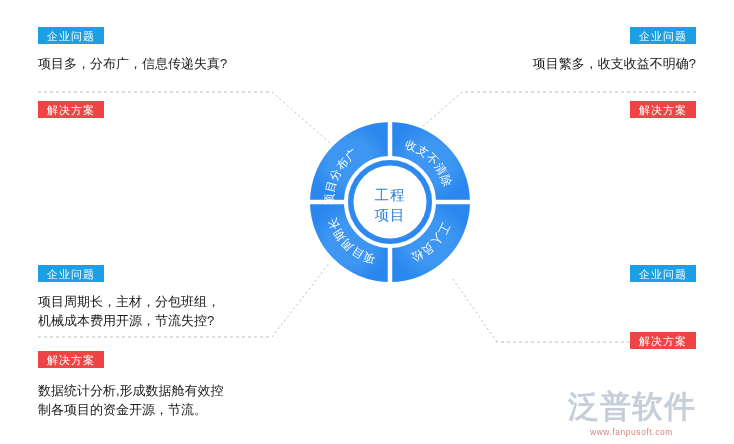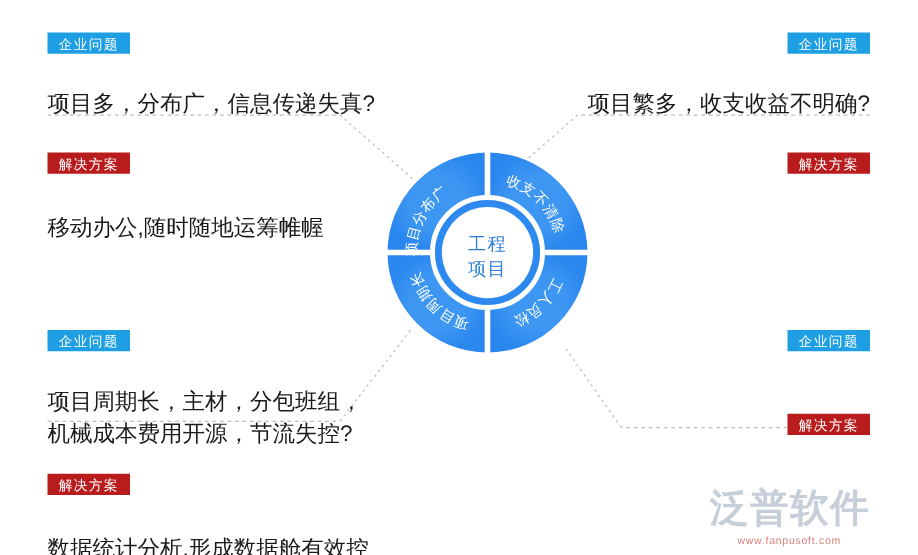--- a/index.html
+++ b/index.html
@@ -33,37 +33,36 @@
     color: #ffffff;
     font-size: 11px;
     line-height: 1;
     padding: 4px 9px 2px 9px;
     letter-spacing: 1px;
     font-weight: 400;
     white-space: nowrap;
     font-family: "DejaVu Serif", "Liberation Serif", serif;
   }
   .badge-problem { background: #1E9FE3; }
-  .badge-solution { background: #b91c1c; }
+  .badge-solution { background: #ef4444; }
 
   
   .quad {
     position: absolute;
     width: 300px;
   }
   .quad.left  { text-align: left; }
   .quad.right { text-align: right; }
 
   .body-text {
-    font-size: 18px;
+    font-size: 13px;
     line-height: 1.45;
     color: #1a1a1a;
     white-space: pre-line;
     font-family: "Liberation Sans", "DejaVu Sans", sans-serif;
-    margin-top: 15px;
   }
 
   .gap-q  { height: 11px; }
   .gap-s  { height: 13px; }
   .gap-b  { height: 11px; }
 
   
   #quad-tl { left: 38px;  top: 26px;  }
   #quad-tr { left: 396px; top: 26px;  }
   #quad-bl { left: 38px;  top: 264px; }
@@ -212,21 +211,20 @@
     </svg>
   </div>
 
   <div class="quad left" id="quad-tl">
     <span class="badge badge-problem">企业问题</span>
     <div class="gap-q"></div>
     <div class="body-text">项目多，分布广，信息传递失真?</div>
     <div class="gap-s" style="height:26px"></div>
     <span class="badge badge-solution">解决方案</span>
     <div class="gap-b" style="height:14px"></div>
-    <div class="body-text">移动办公,随时随地运筹帷幄</div>
   </div>
 
   <div class="quad right" id="quad-tr">
     <span class="badge badge-problem">企业问题</span>
     <div class="gap-q"></div>
     <div class="body-text">项目繁多，收支收益不明确?</div>
     <div class="gap-s" style="height:26px"></div>
     <span class="badge badge-solution">解决方案</span>
     <div class="gap-b" style="height:14px"></div>
   </div>

